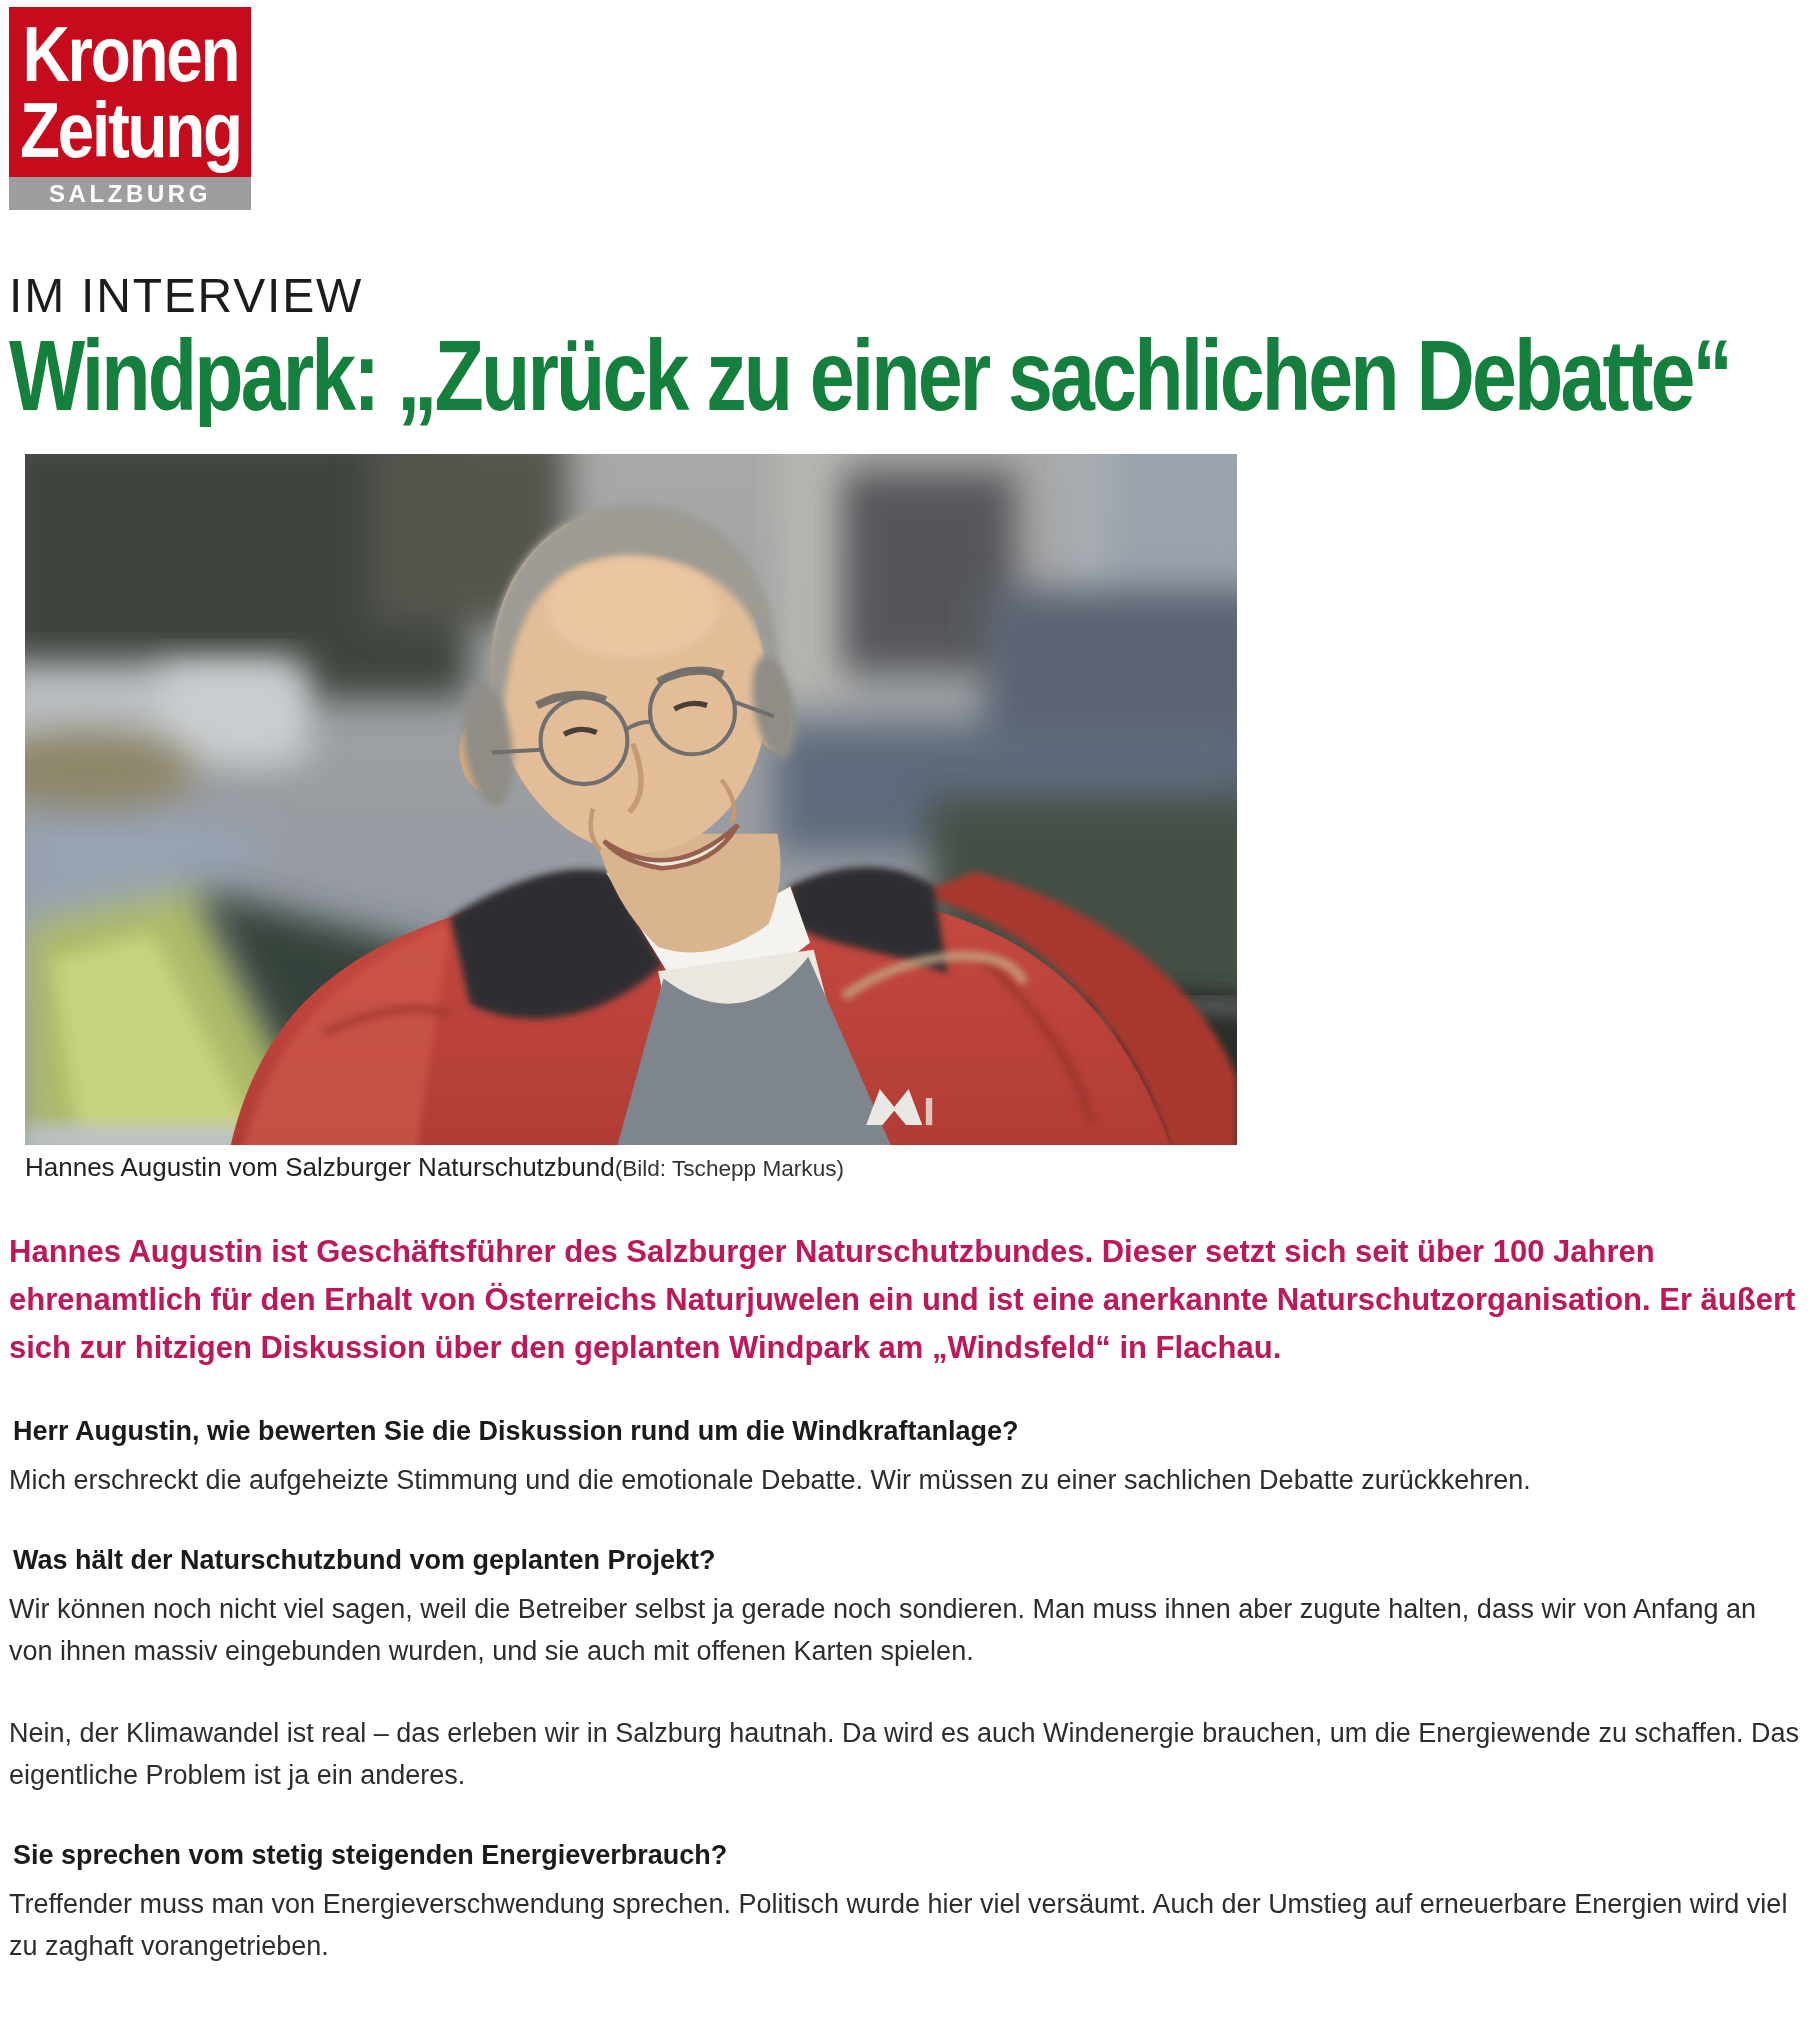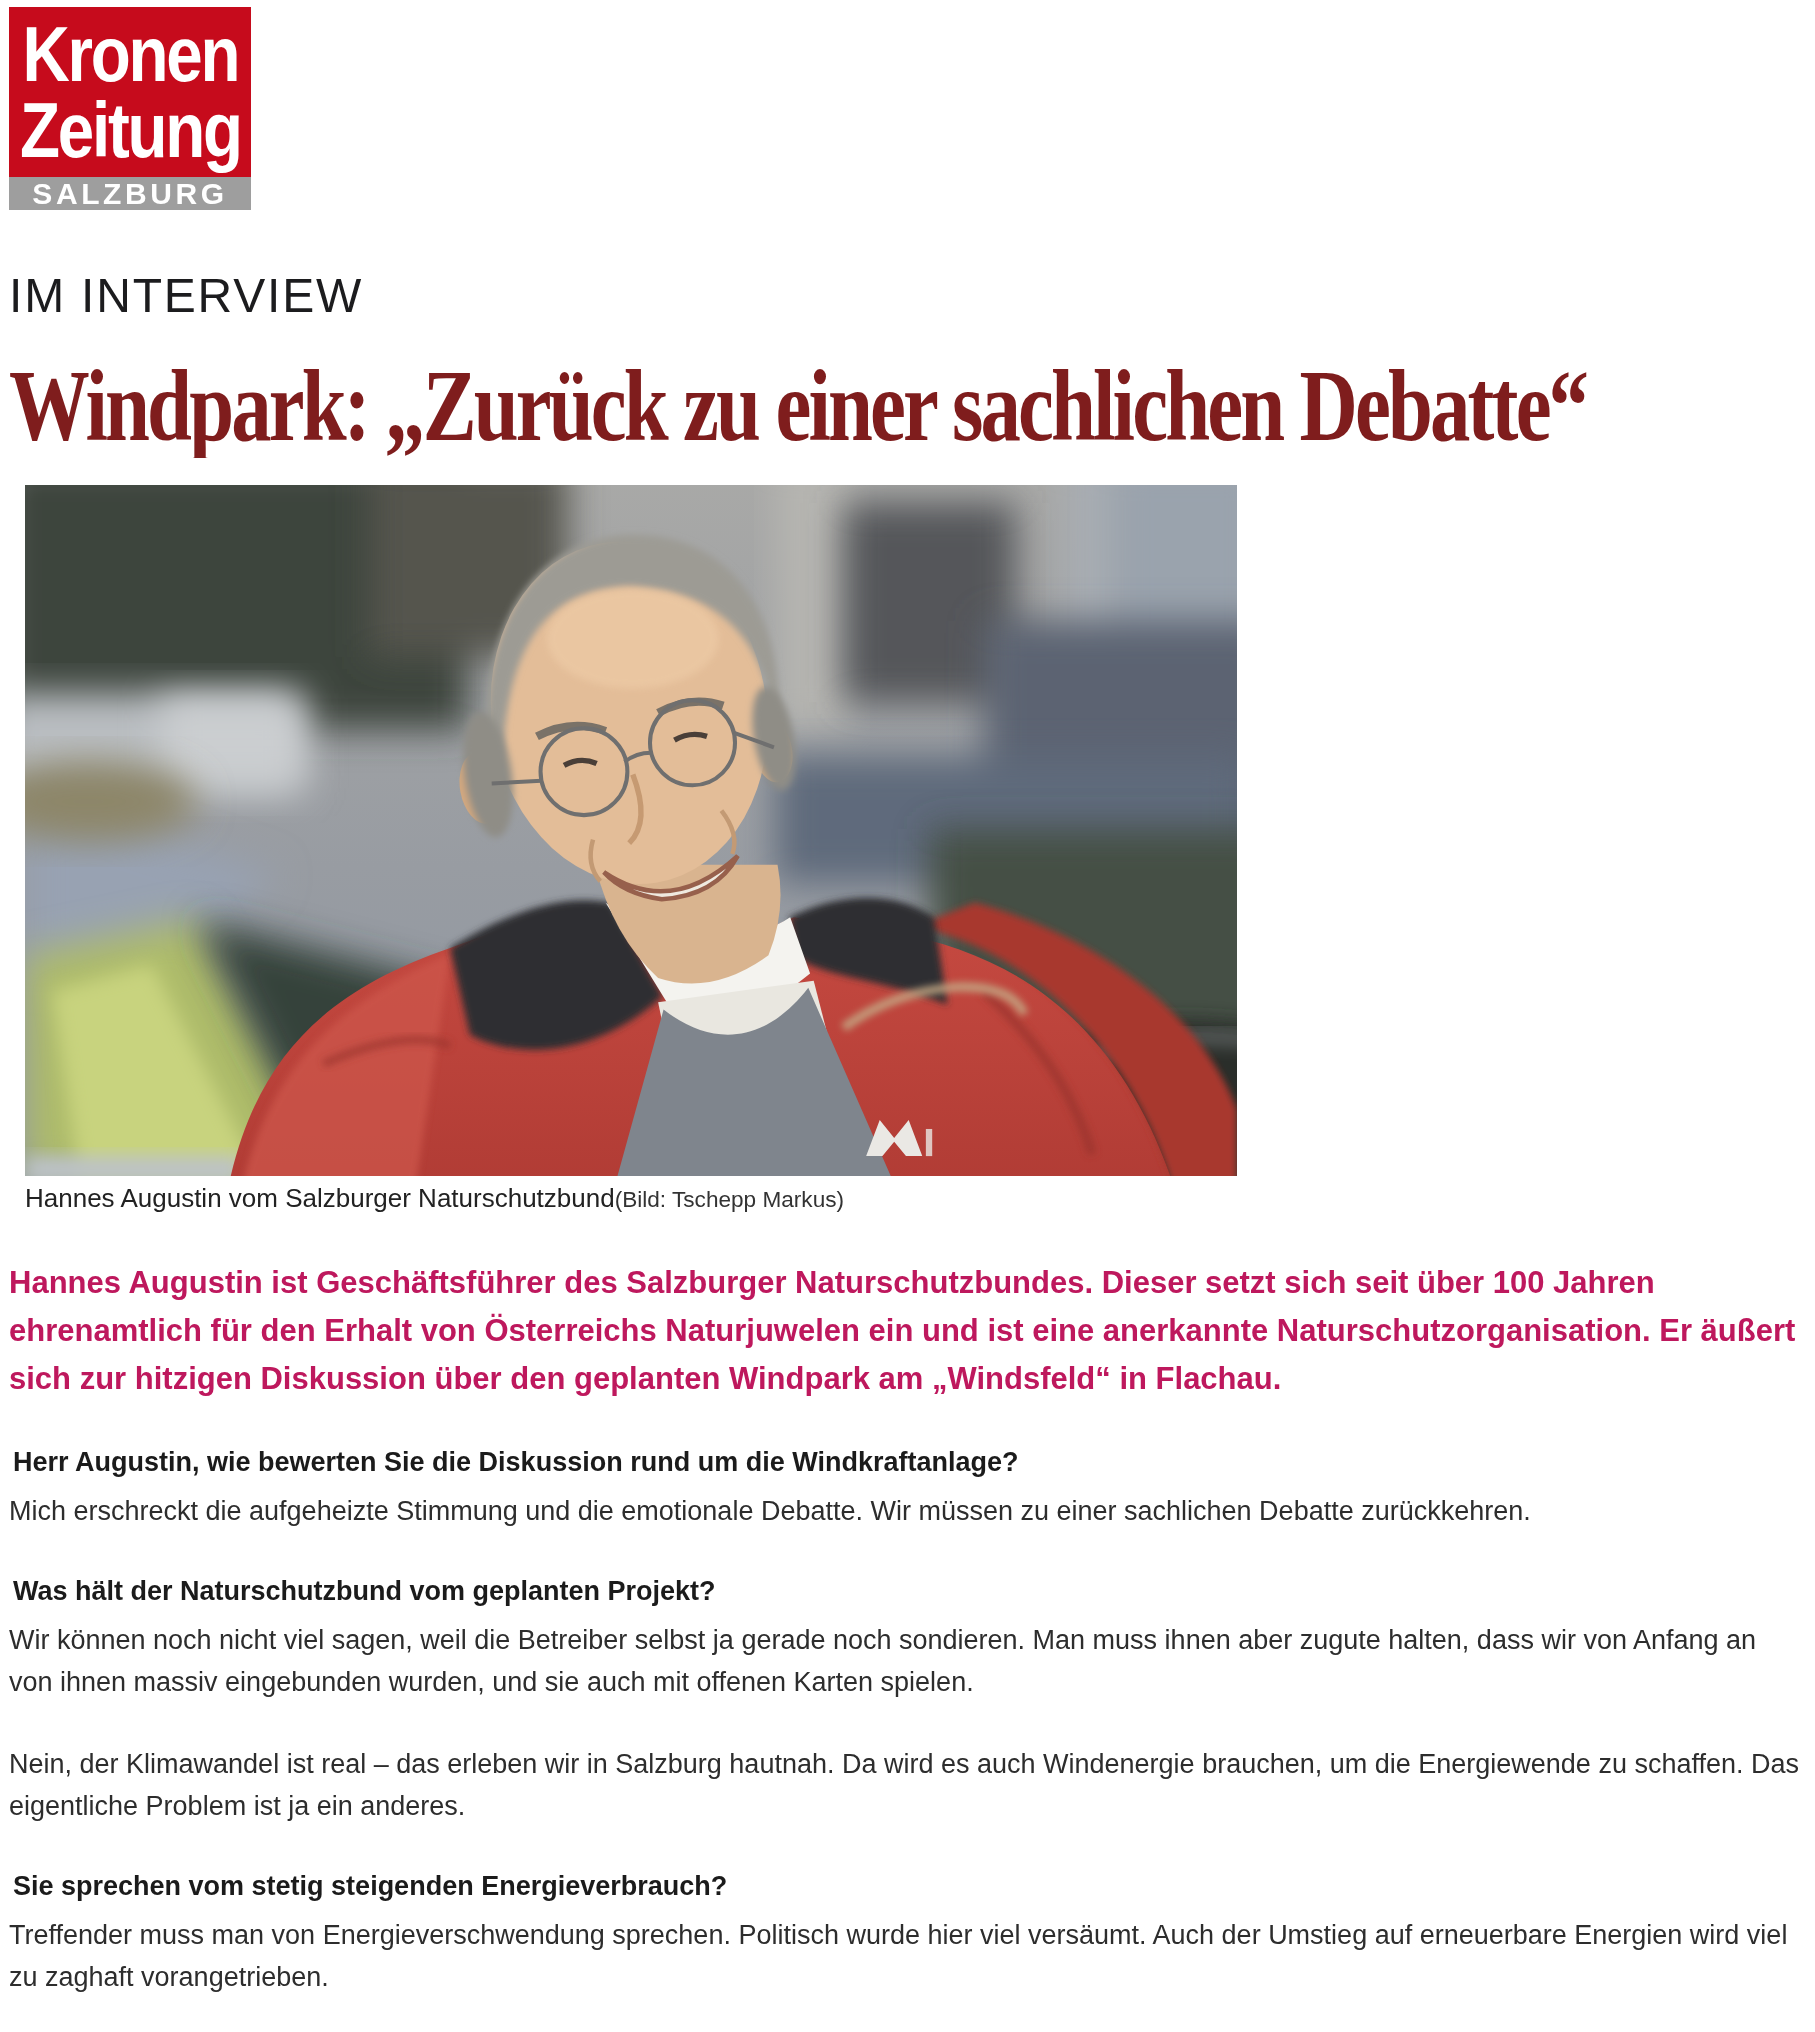--- a/index.html
+++ b/index.html
@@ -43,42 +43,41 @@
     white-space: nowrap;
   }
   .logo-region {
     background: #9e9e9e;
     height: 33px;
     display: flex;
     align-items: center;
     justify-content: center;
     color: #ffffff;
     font-weight: bold;
-    font-size: 30px;
+    font-size: 24px;
     letter-spacing: 3.6px;
   }
 
   
   .kicker {
     margin-top: 58px;
     font-size: 48px;
     font-weight: 400;
     letter-spacing: 1.8px;
     color: #1c1c1e;
   }
   .headline {
-    margin: 32px 0 0 0;
+    margin: 1px 0 0 0;
     font-size: 101px;
     line-height: 103px;
     font-weight: bold;
-    color: #7f1d1d;
+    color: #15803d;
     white-space: nowrap;
     overflow: hidden;
     width: 1797px;
-    font-family: Liberation Serif, serif;
   }
   .headline .condensed {
     display: inline-block;
     transform: scaleX(0.80);
     transform-origin: 0 50%;
     letter-spacing: -3.6px;
   }
 
   
   figure { margin: 0; padding: 16px; }

